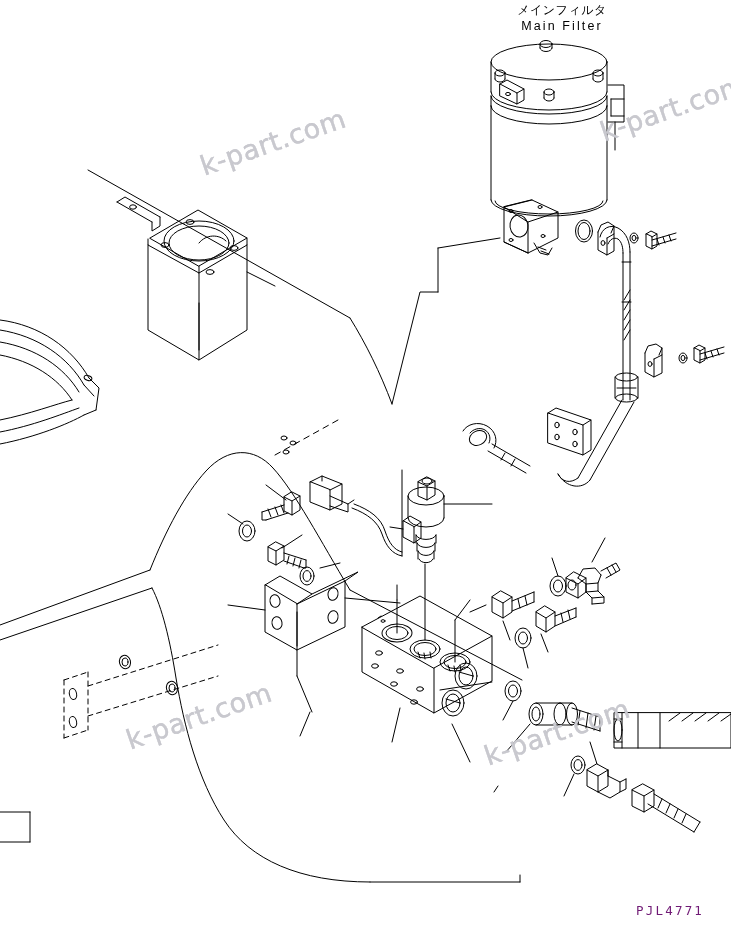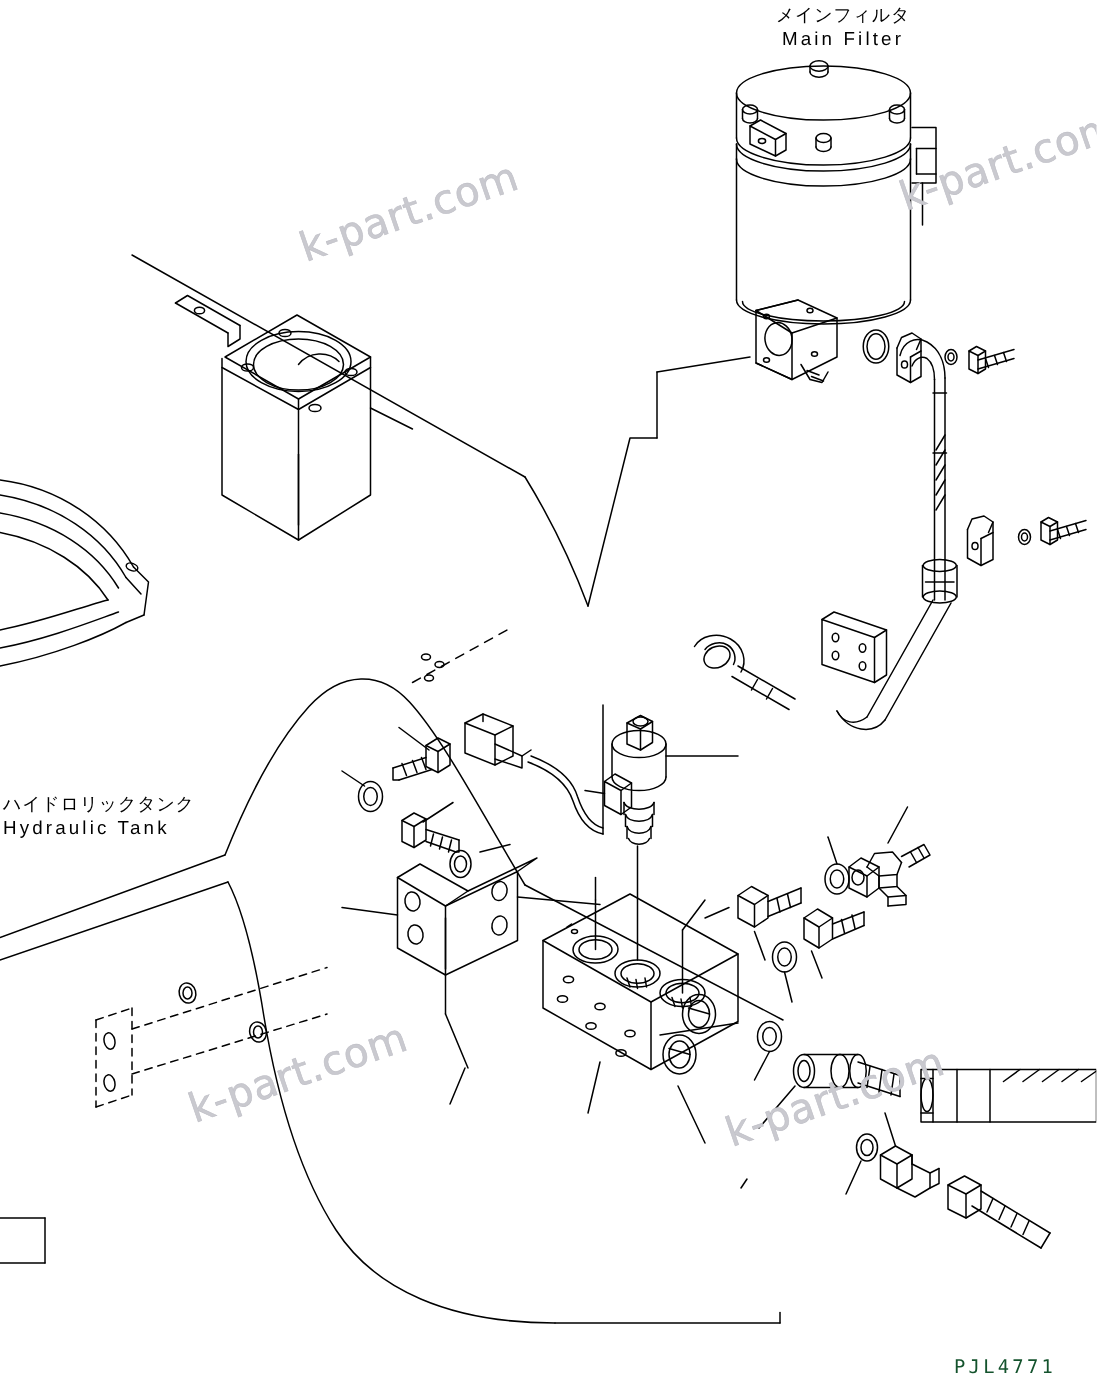--- a/index.html
+++ b/index.html
@@ -50,21 +50,21 @@
     left: 2px;
     top: 528px;
   }
   #partno {
     position: absolute;
     left: 636px;
     top: 903px;
     font-family: "DejaVu Sans Mono", monospace;
     font-size: 12.5px;
     letter-spacing: 2.2px;
-    color: #14532d;
+    color: #701a75;
   }
   .wm {
     position: absolute;
     color: #c9c9cf;
     font-family: "DejaVu Sans", sans-serif;
     font-size: 27px;
     letter-spacing: 0.5px;
     white-space: nowrap;
     transform-origin: 0 0;
     -webkit-text-stroke: 0.4px #bfbfc6;
@@ -600,24 +600,20 @@
       <path d="M310 712 L300 736"></path>
     </g>
 
   </svg>
 
   <div id="title-block">
     <div class="lbl-jp">メインフィルタ</div>
     <div class="lbl-en">Main Filter</div>
   </div>
 
-  <div id="tank-label">
-    <div class="lbl-jp">ハイドロリックタンク</div>
-    <div class="lbl-en">Hydraulic Tank</div>
-  </div>
 
   <div id="partno">PJL4771</div>
 
   <div class="wm" id="wm1">k-part.com</div>
   <div class="wm" id="wm2">k-part.com</div>
   <div class="wm" id="wm3">k-part.com</div>
   <div class="wm" id="wm4">k-part.com</div>
 
 </div>
 

